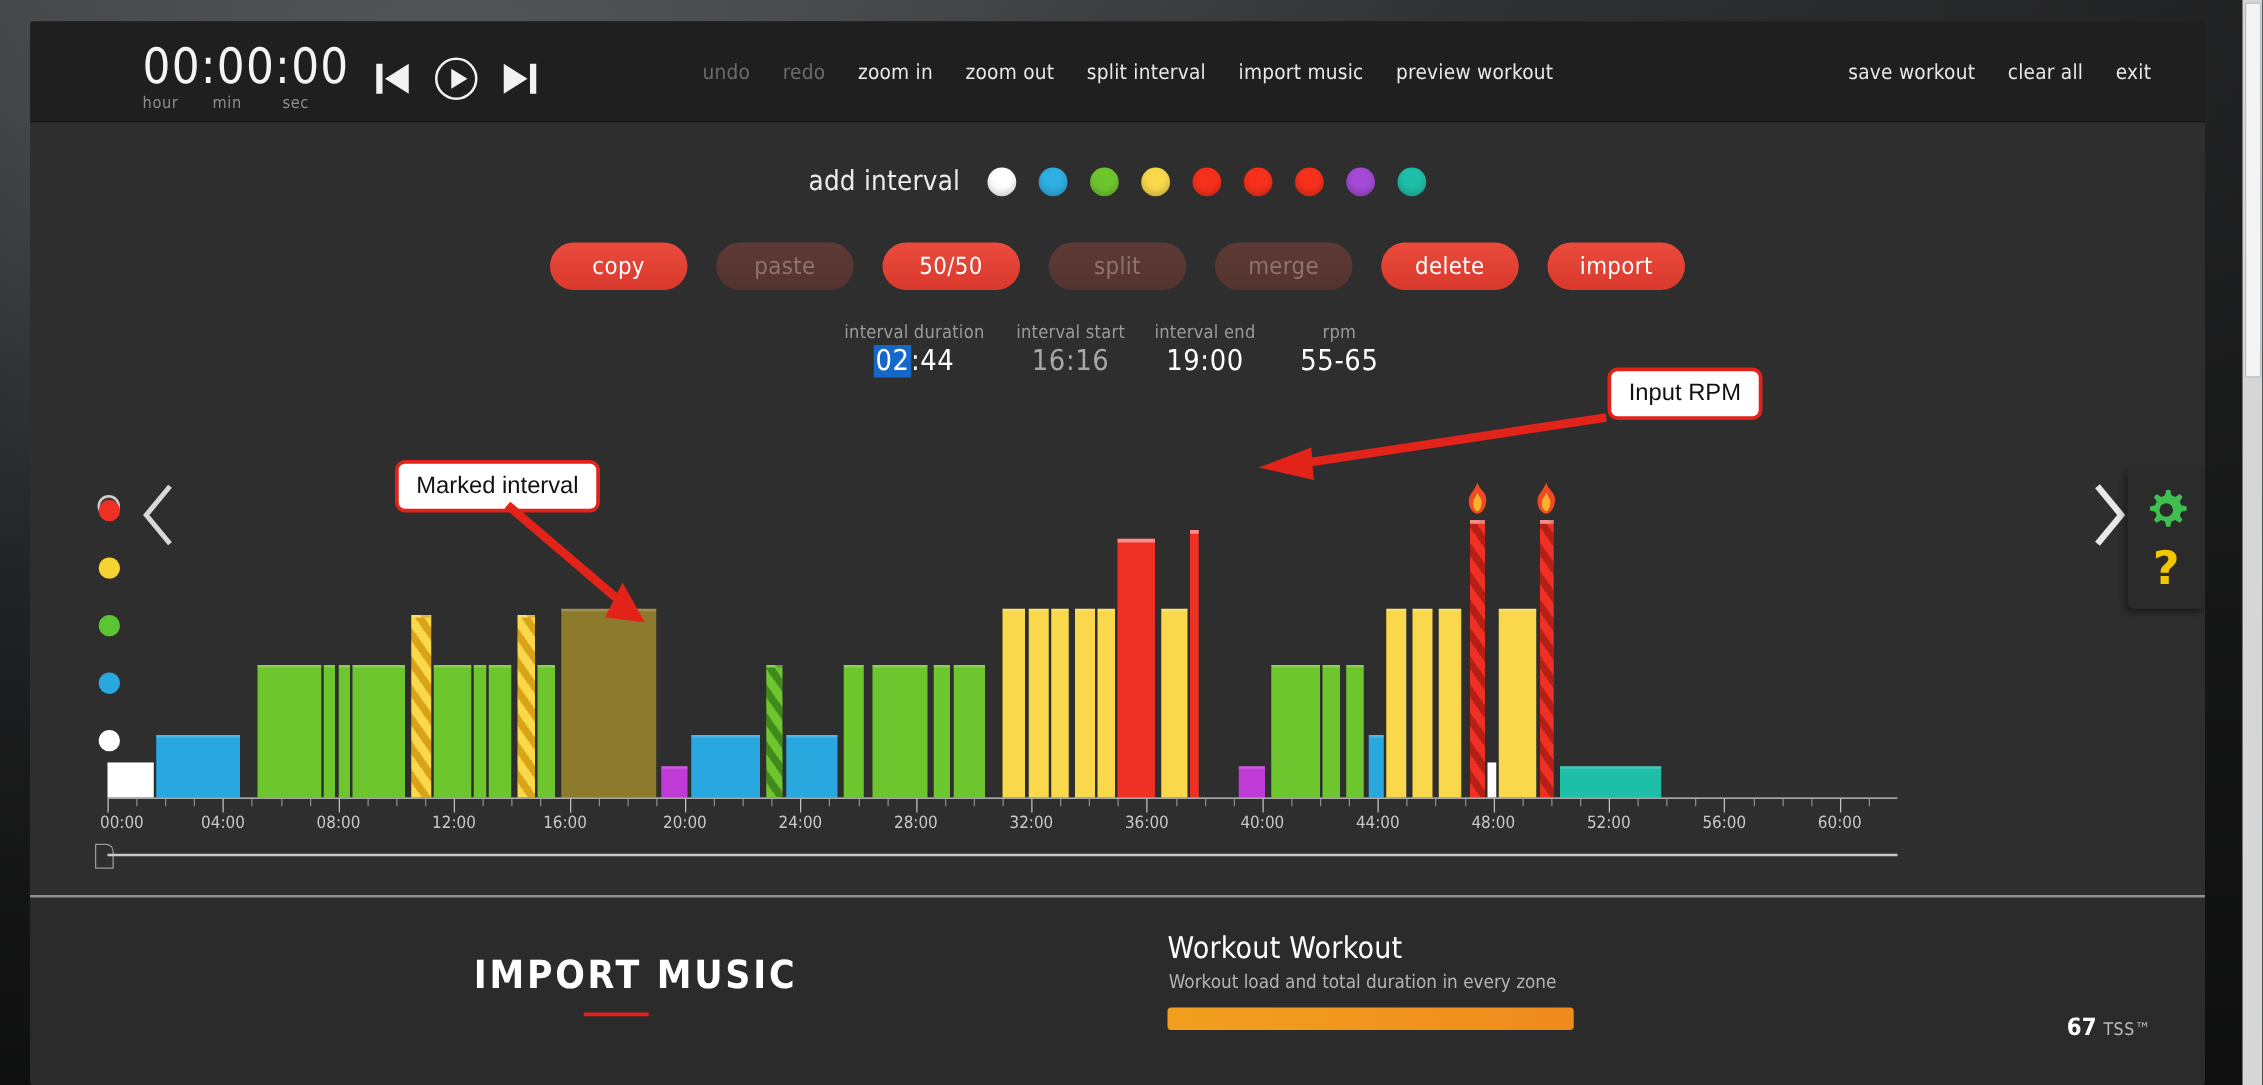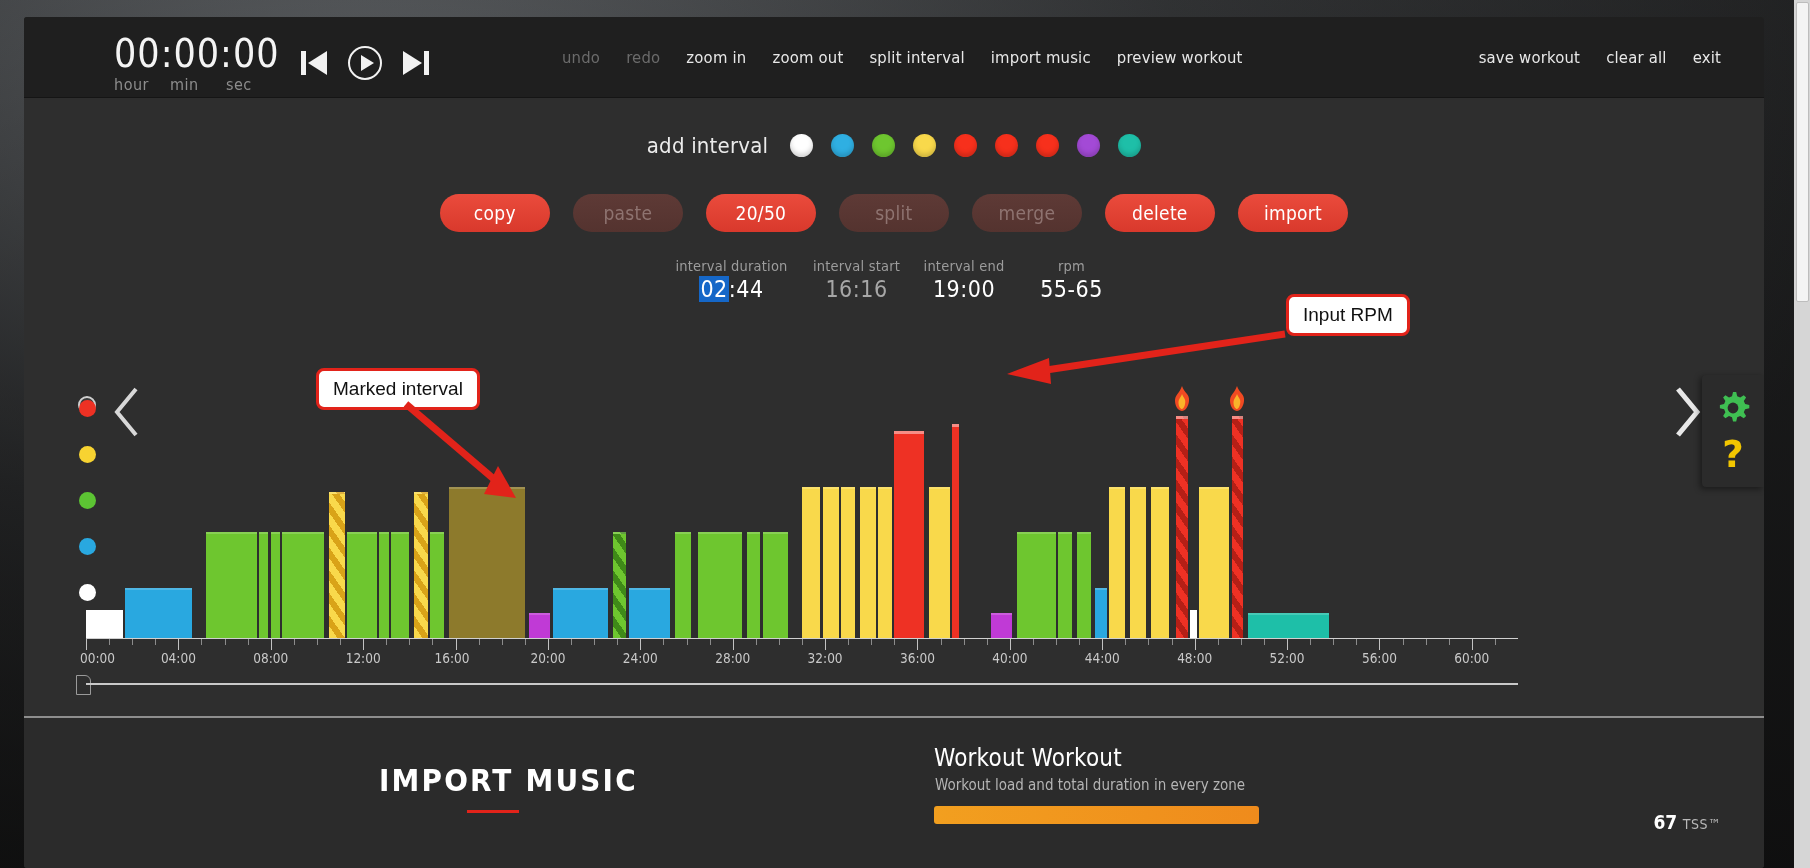--- a/index.html
+++ b/index.html
@@ -41,21 +41,21 @@
   .clock {
     position: absolute; left: 90px; top: 17px;
     color: #f2f2f2;
   }
   .clock-digits {
     font-size: 39px; letter-spacing: 1px; line-height: 40px;
     font-weight: 400; color: #f4f4f4;
     font-family: "DejaVu Sans Condensed","Liberation Sans",sans-serif;
   }
   .clock-labels {
-    display: flex; font-size: 16px; color: #8d8d8d; margin-top: 1px;
+    display: flex; font-size: 13px; color: #8d8d8d; margin-top: 1px;
     letter-spacing: 0.5px;
   }
   .clock-labels span { display: inline-block; }
   .cl-hour { width: 56px; }
   .cl-min  { width: 56px; }
   .cl-sec  { width: 56px; }
 
   .transport { position: absolute; left: 275px; top: 28px; display: flex; align-items: center; gap: 18px; }
   .transport svg { display: block; }
 
@@ -316,21 +316,21 @@
             <div class="swatch" style="background: rgb(247, 48, 28);"></div>
             <div class="swatch" style="background: rgb(247, 48, 28);"></div>
             <div class="swatch" style="background: rgb(163, 74, 214);"></div>
             <div class="swatch" style="background: rgb(30, 191, 168);"></div>
           </div>
       </div>
 
       <div class="btn-row" id="btn-row">
           <button class="pill">copy</button>
           <button class="pill disabled">paste</button>
-          <button class="pill">20/50</button>
+          <button class="pill">50/50</button>
           <button class="pill disabled">split</button>
           <button class="pill disabled">merge</button>
           <button class="pill">delete</button>
           <button class="pill">import</button>
         </div>
 
       <div class="info-row">
         <div class="info-col" id="ic-duration">
           <div class="lbl">interval duration</div>
           <div class="val bright"><span class="sel">02</span><span>:44</span></div>

